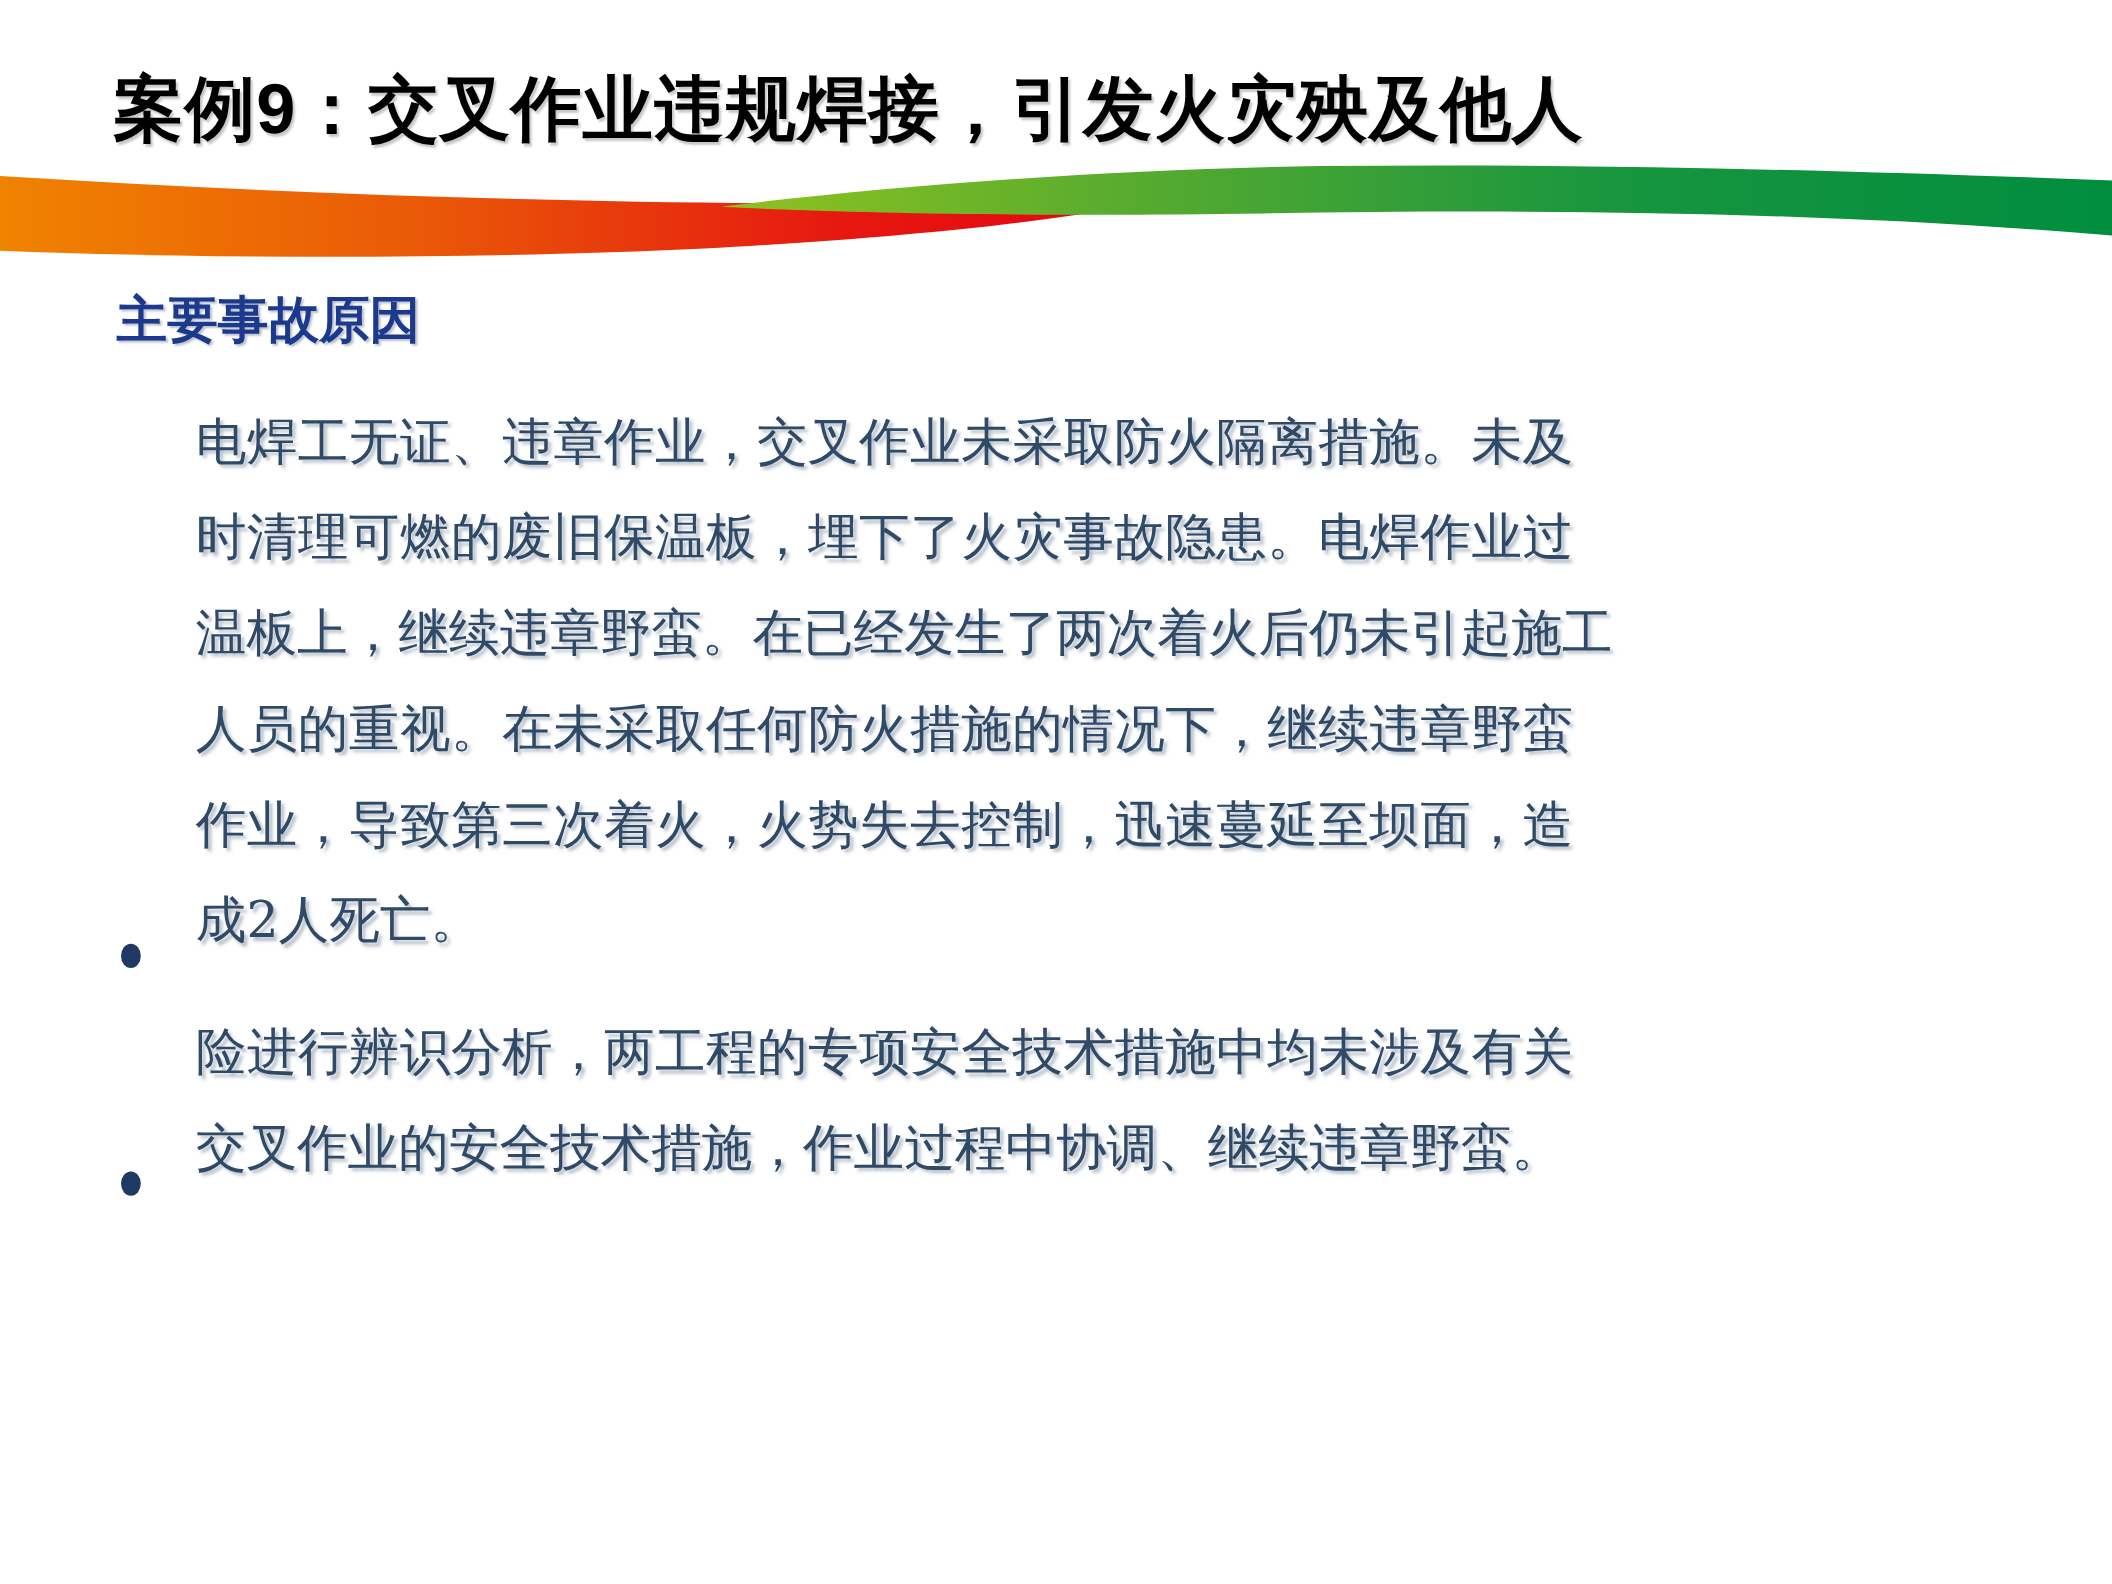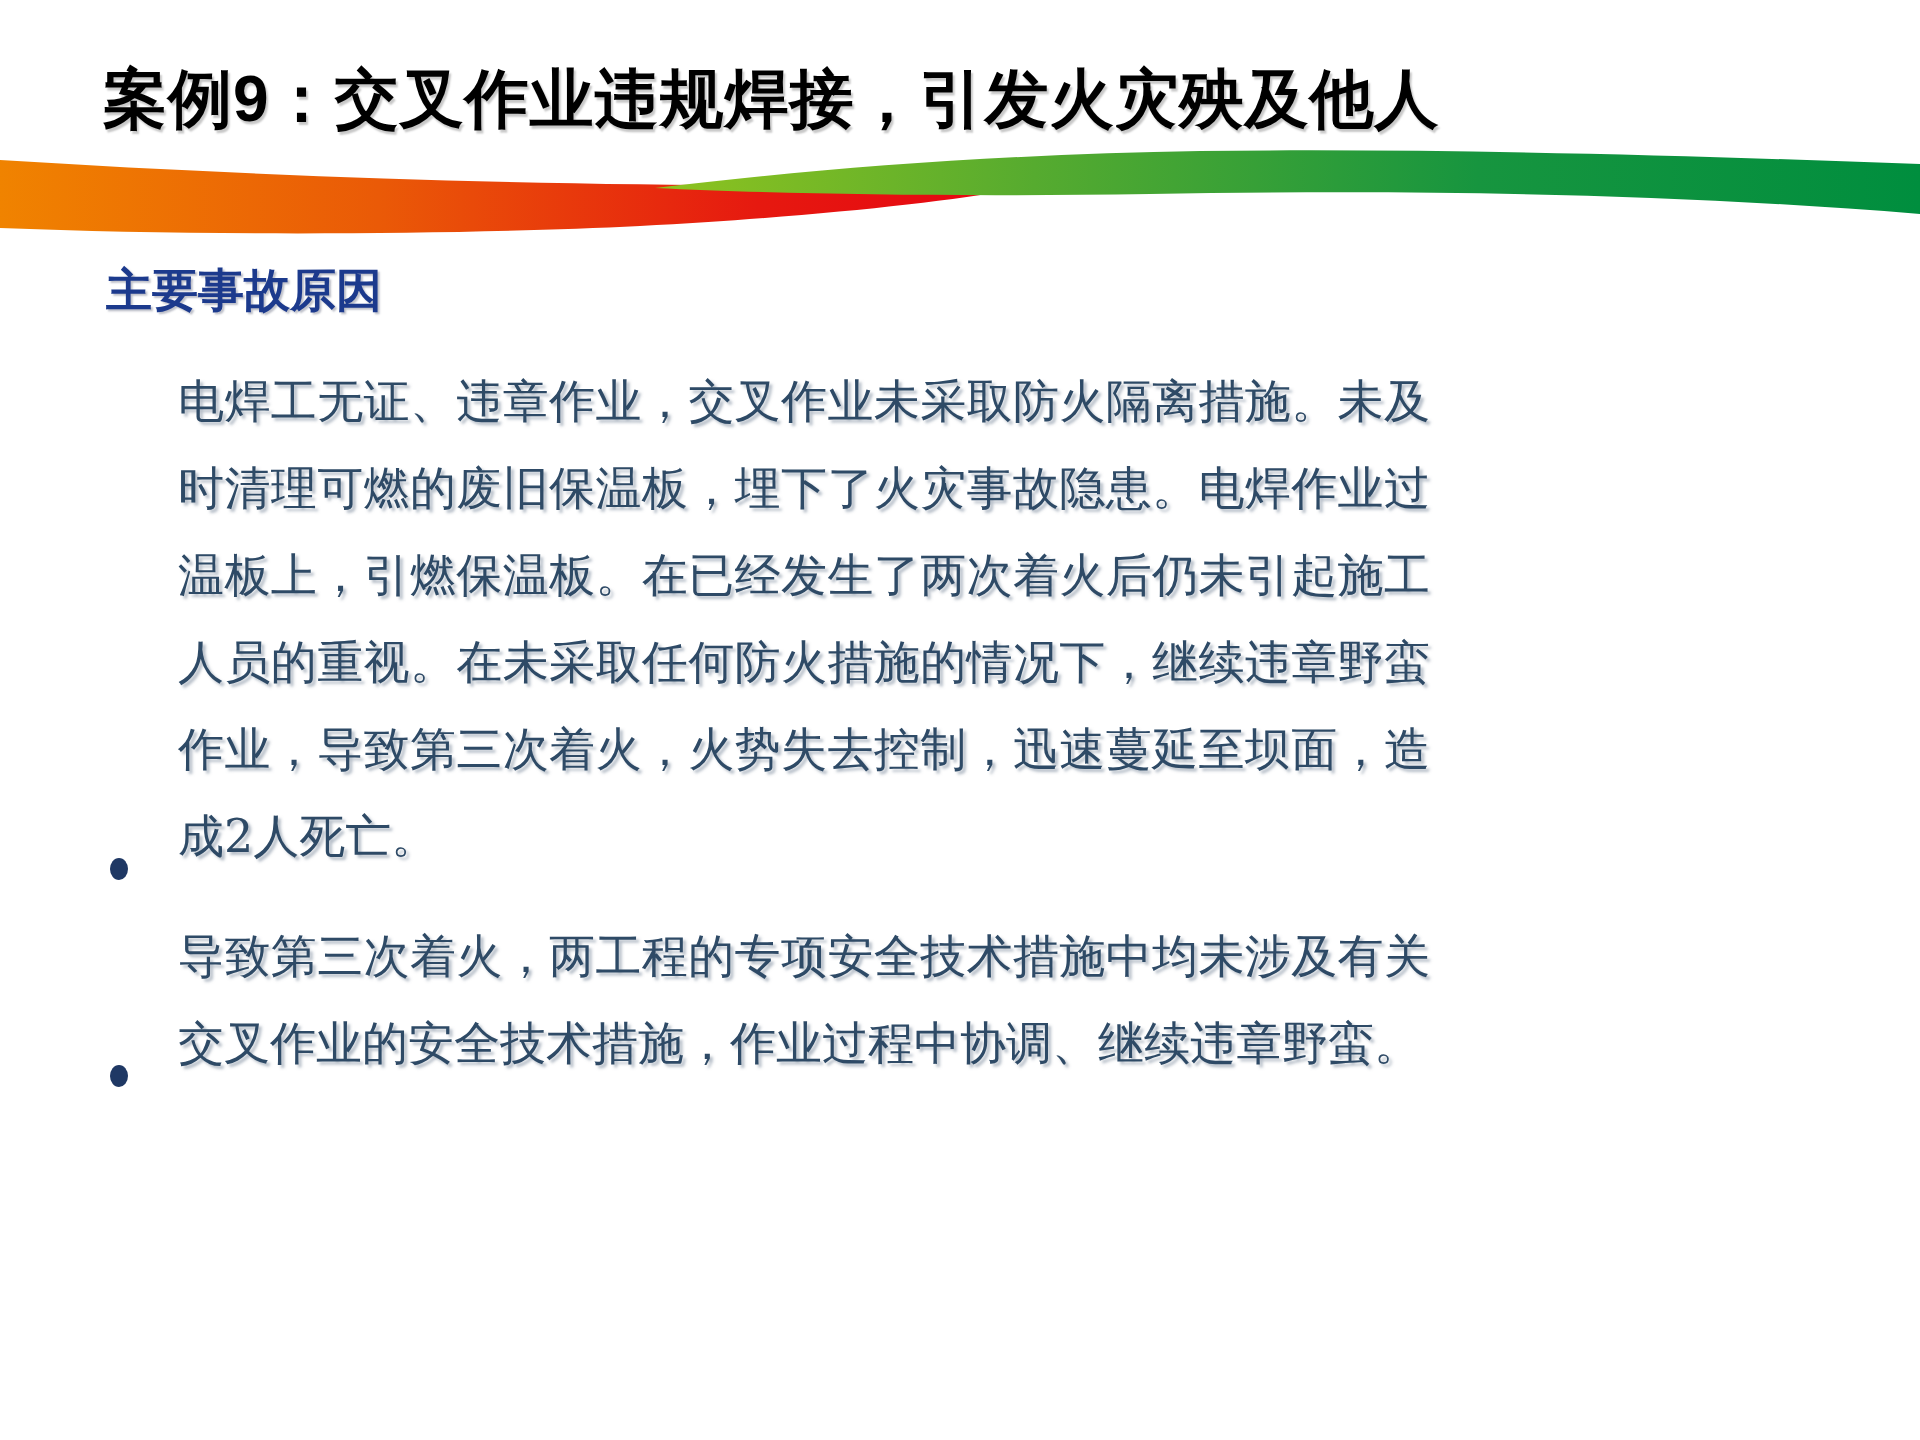--- a/index.html
+++ b/index.html
@@ -113,28 +113,28 @@
   </svg>
 
   <h2 class="section-heading">主要事故原因</h2>
 
   <div class="bullet-list">
       <div class="bullet-item">
         <span class="bullet-dot"></span>
         <div class="bullet-text">
           <div class="tline">电焊工无证、违章作业，交叉作业未采取防火隔离措施。未及</div>
           <div class="tline">时清理可燃的废旧保温板，埋下了火灾事故隐患。电焊作业过</div>
-          <div class="tline">温板上，引燃保温板。在已经发生了两次着火后仍未引起施工</div>
+          <div class="tline">温板上，继续违章野蛮。在已经发生了两次着火后仍未引起施工</div>
           <div class="tline">人员的重视。在未采取任何防火措施的情况下，继续违章野蛮</div>
           <div class="tline">作业，导致第三次着火，火势失去控制，迅速蔓延至坝面，造</div>
           <div class="tline last">成2人死亡。</div>
         </div>
       </div>
       <div class="bullet-item">
         <span class="bullet-dot"></span>
         <div class="bullet-text">
-          <div class="tline">导致第三次着火，两工程的专项安全技术措施中均未涉及有关</div>
+          <div class="tline">险进行辨识分析，两工程的专项安全技术措施中均未涉及有关</div>
           <div class="tline last">交叉作业的安全技术措施，作业过程中协调、继续违章野蛮。</div>
         </div>
       </div>
     </div>
 
 </div>
 
 </body></html>

